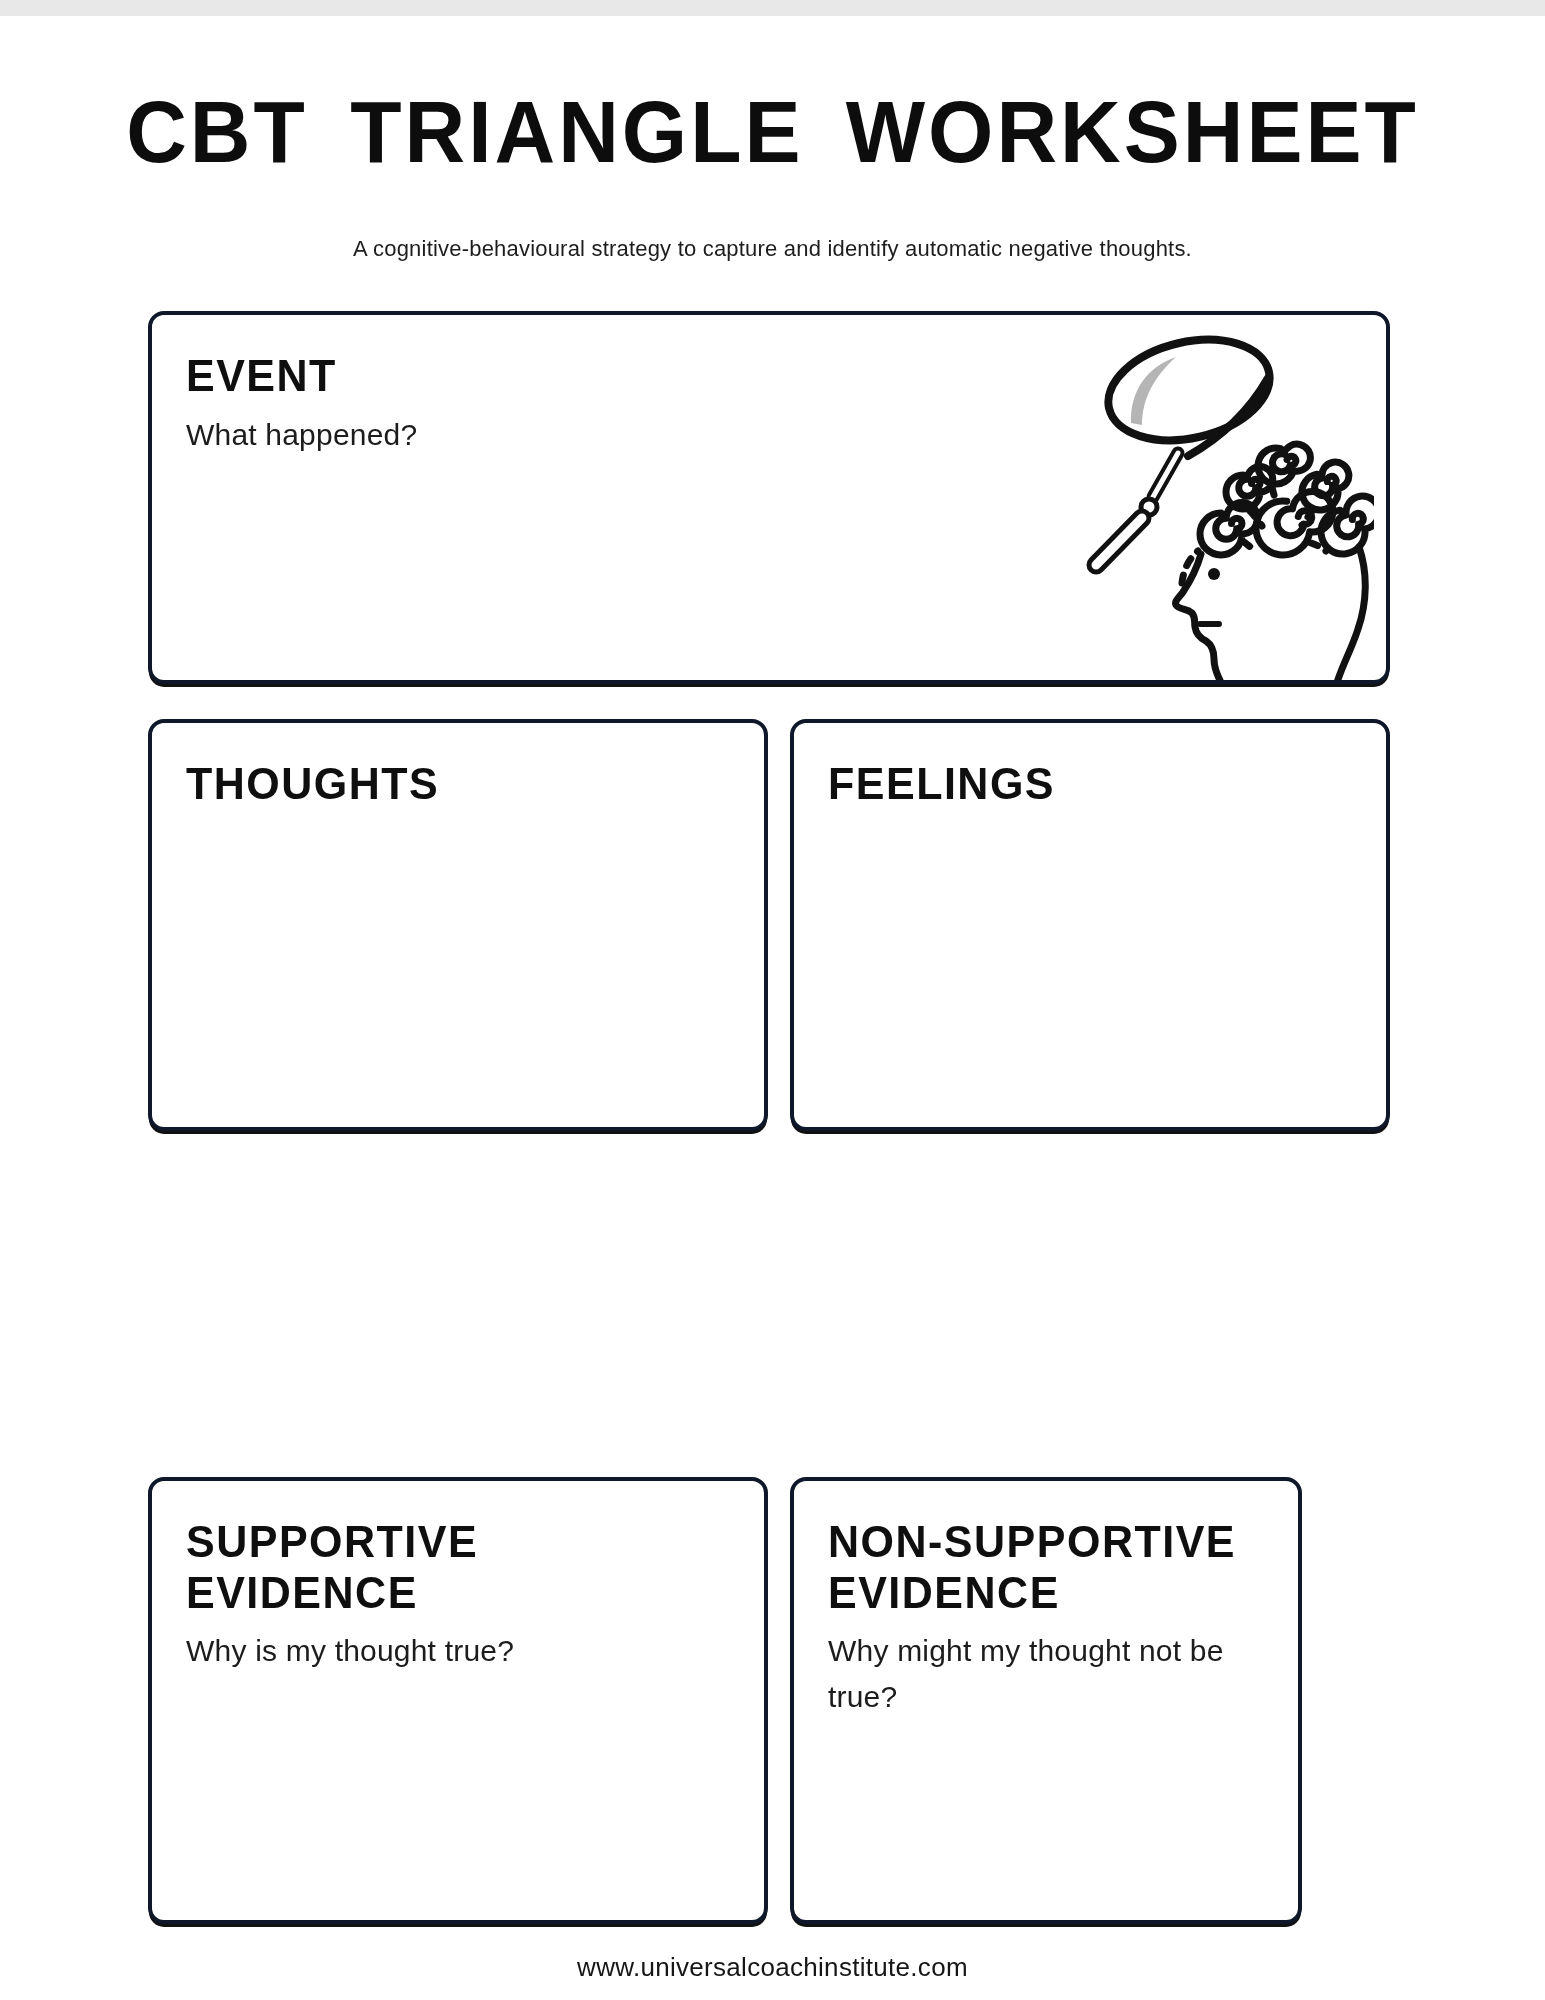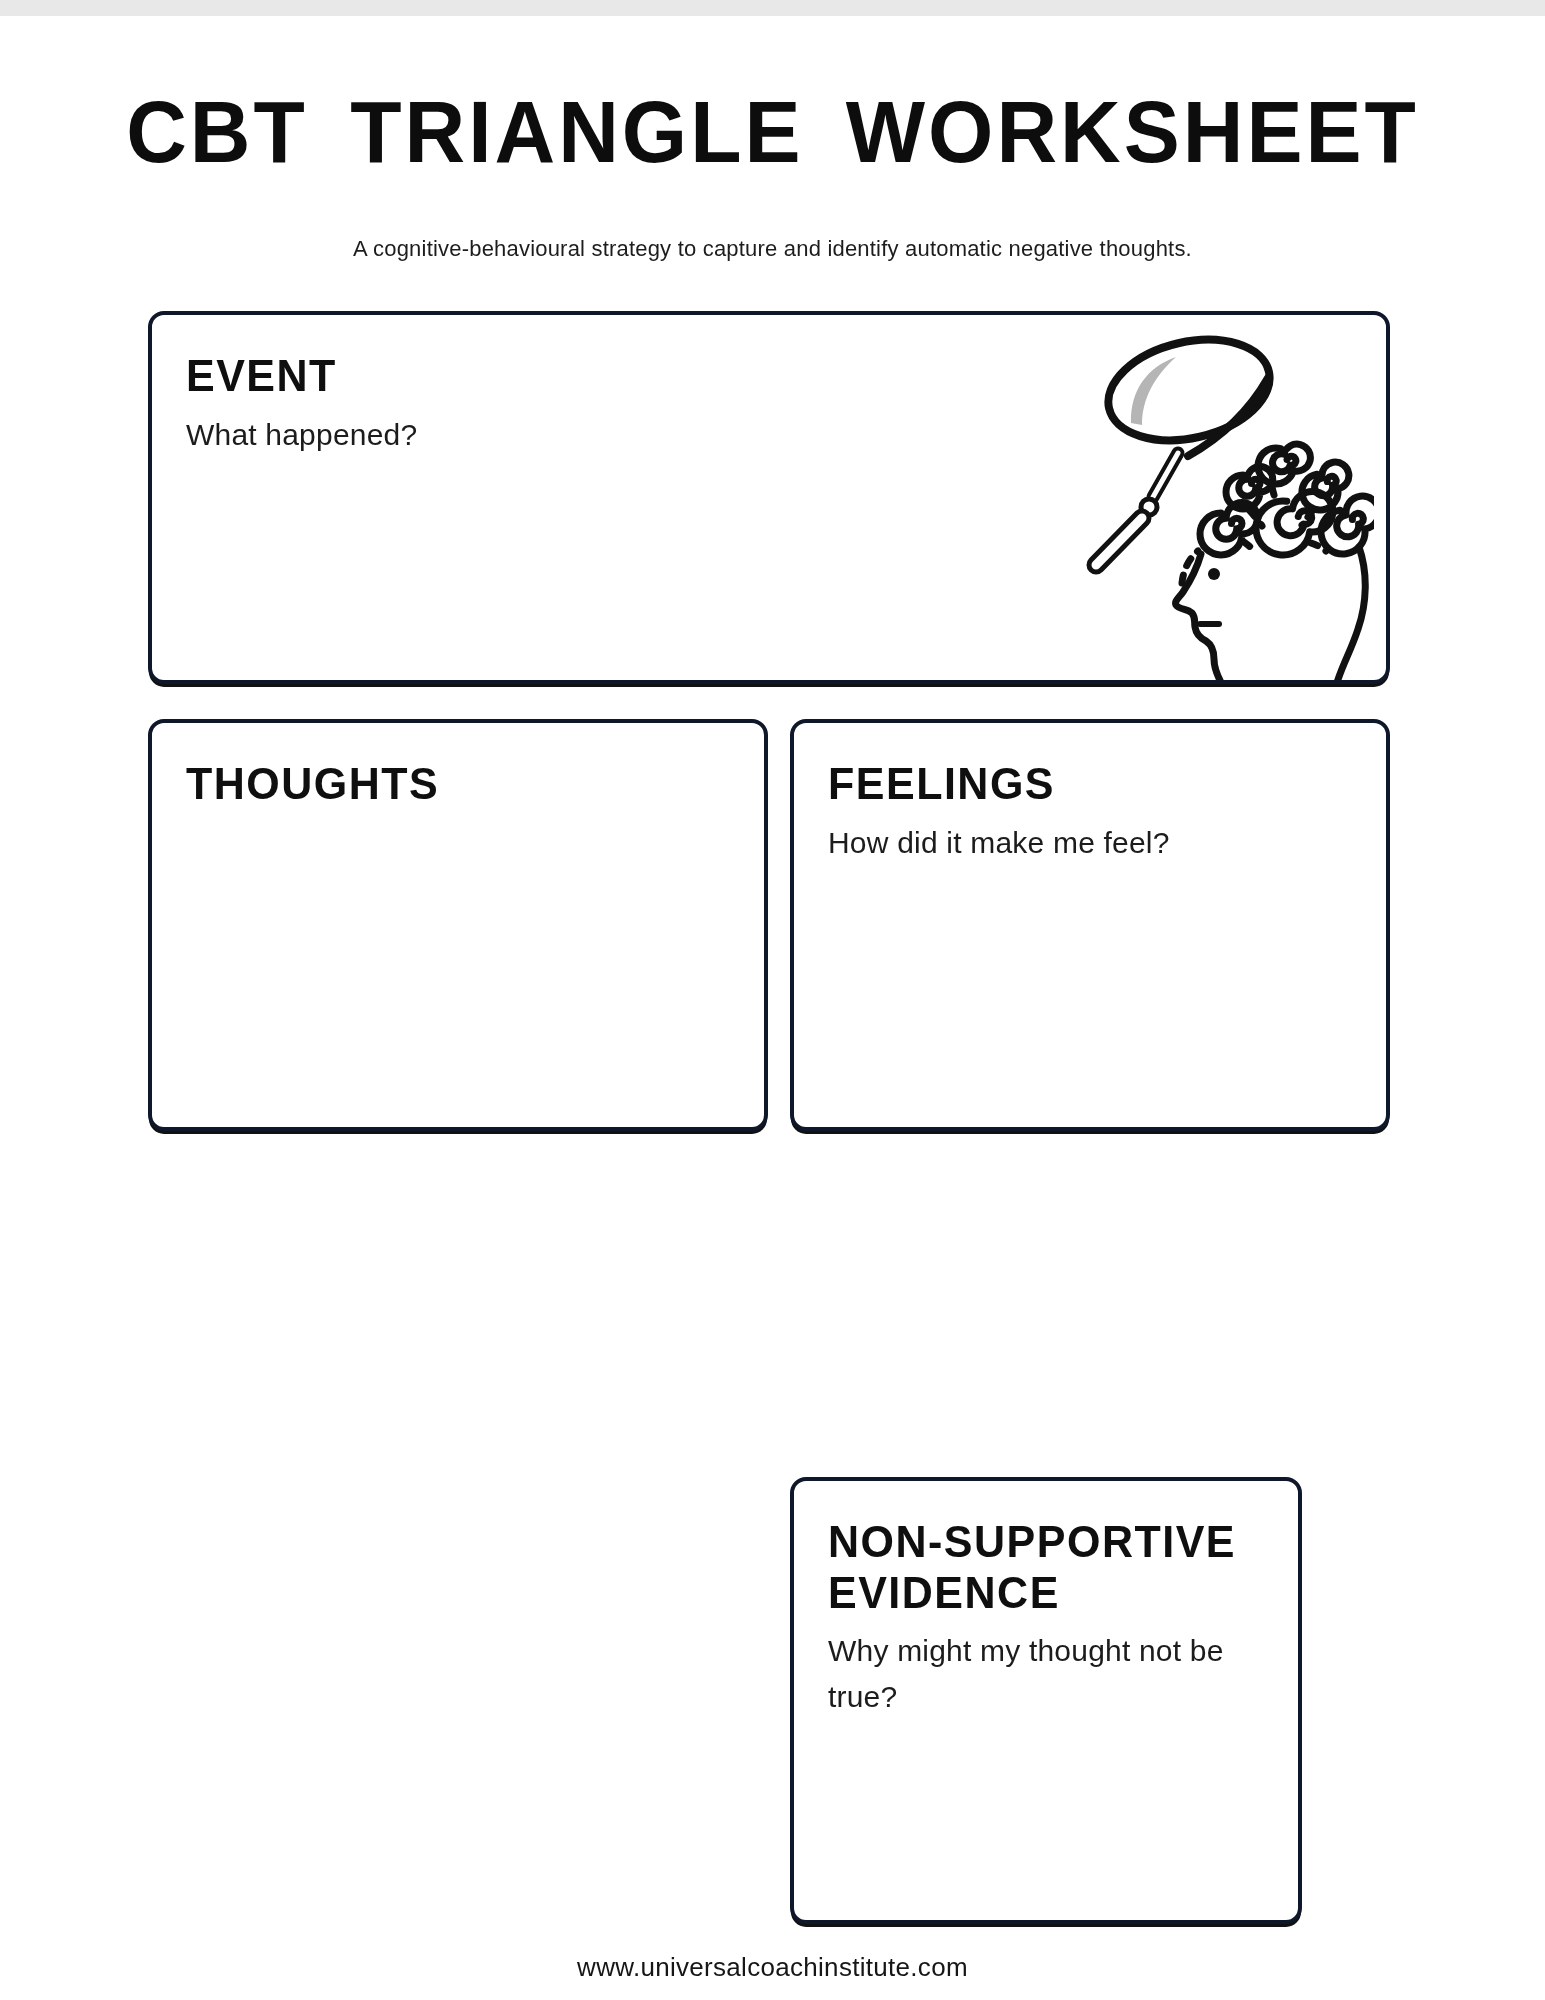--- a/index.html
+++ b/index.html
@@ -149,25 +149,29 @@
     </svg>
   </section>
 
   <section class="box box-thoughts">
     <h2>THOUGHTS</h2>
     <div class="write-area"></div>
   </section>
 
   <section class="box box-feelings">
     <h2>FEELINGS</h2>
-    <p class="prompt">How did it make me feel?</p>
     <div class="write-area"></div>
   </section>
 
 
+  <section class="box box-supportive">
+    <h2>SUPPORTIVE EVIDENCE</h2>
+    <p class="prompt">Why is my thought true?</p>
+    <div class="write-area"></div>
+  </section>
 
   <section class="box box-nonsupportive">
     <h2>NON-SUPPORTIVE EVIDENCE</h2>
     <p class="prompt">Why might my thought not be true?</p>
     <div class="write-area"></div>
   </section>
 
   <div class="footer">
     <a href="#">www.universalcoachinstitute.com</a>
   </div>

